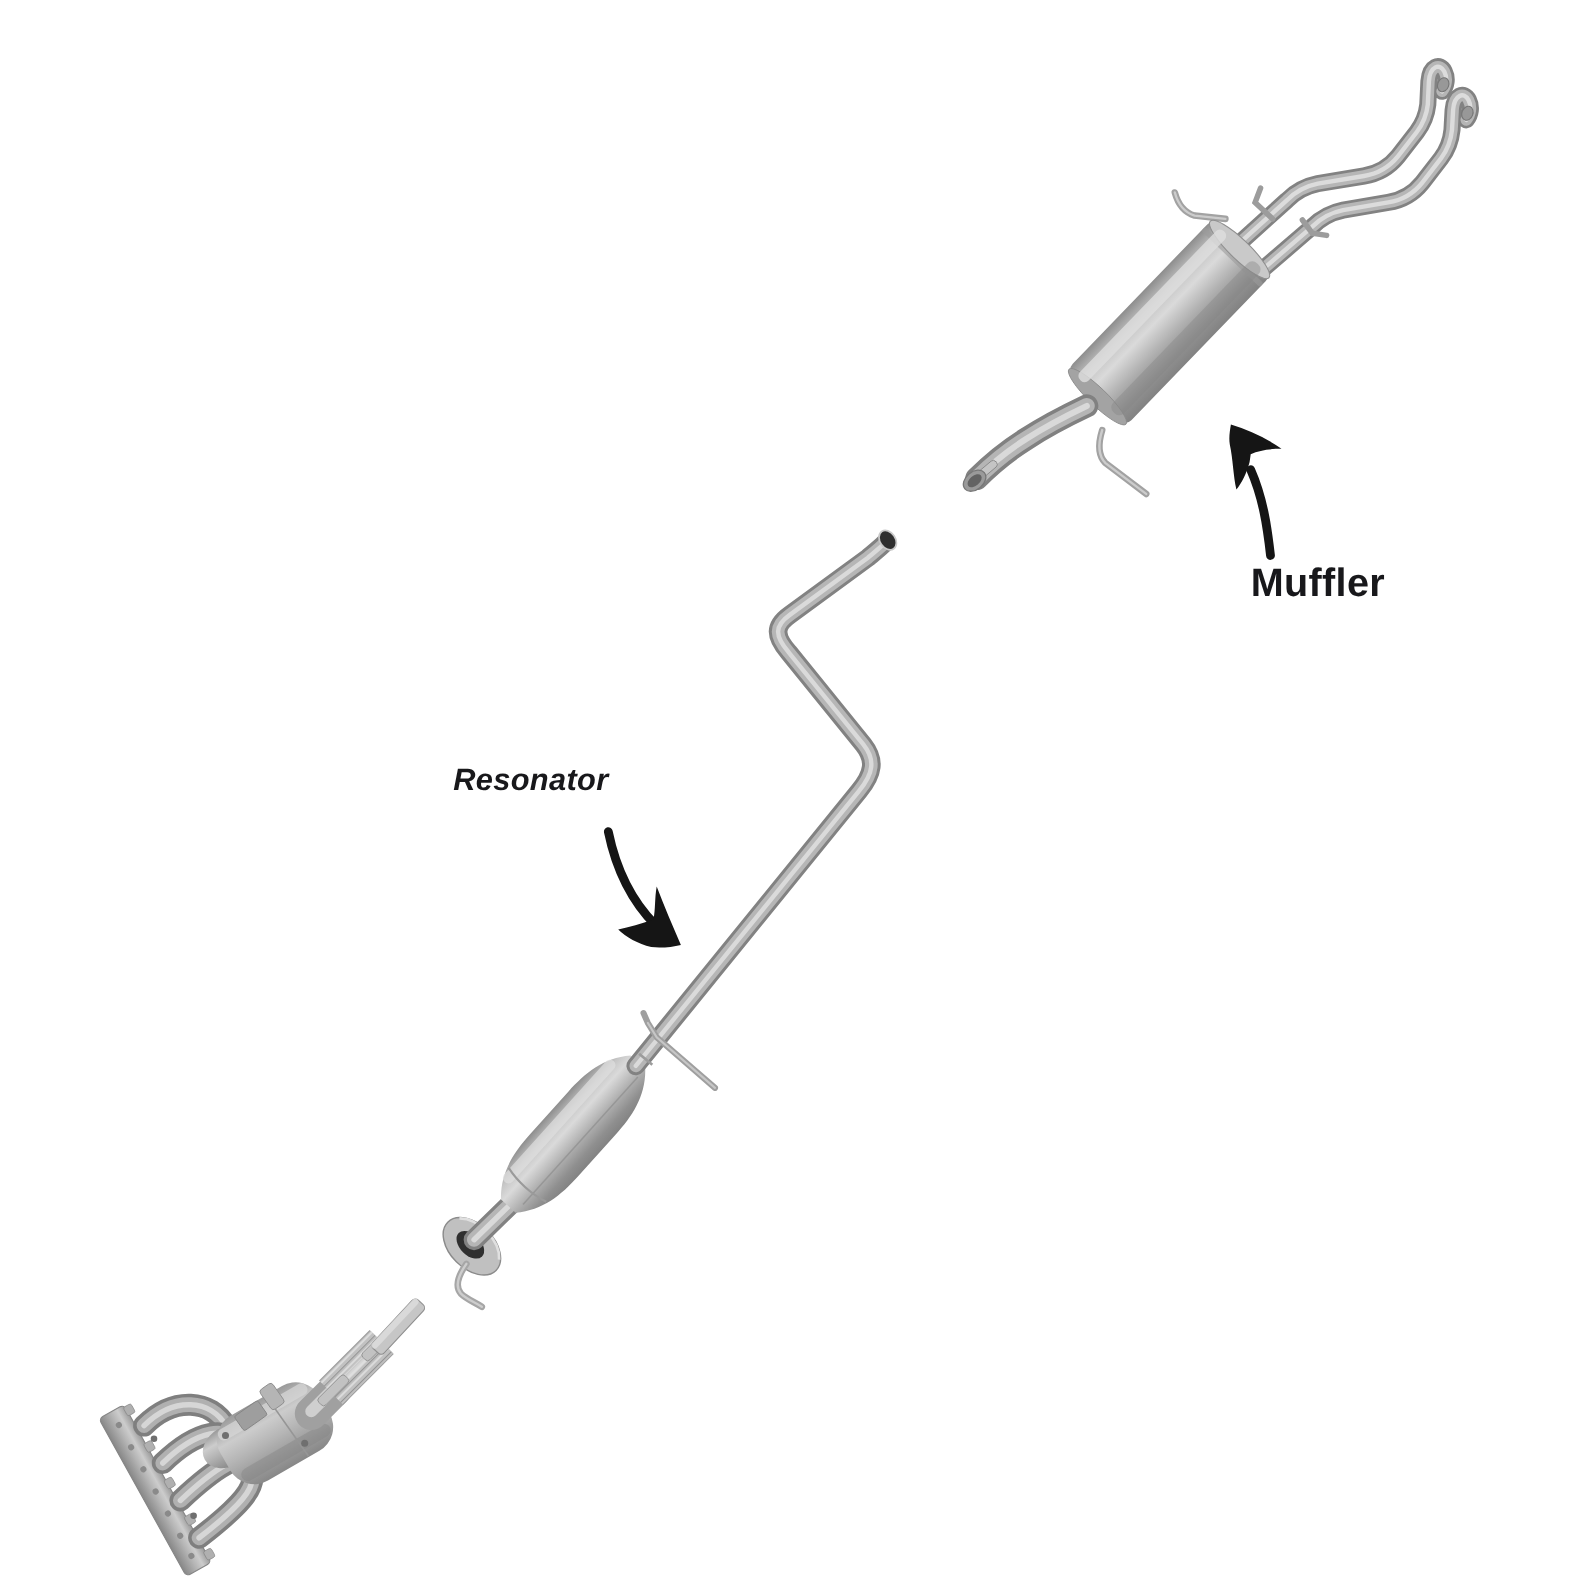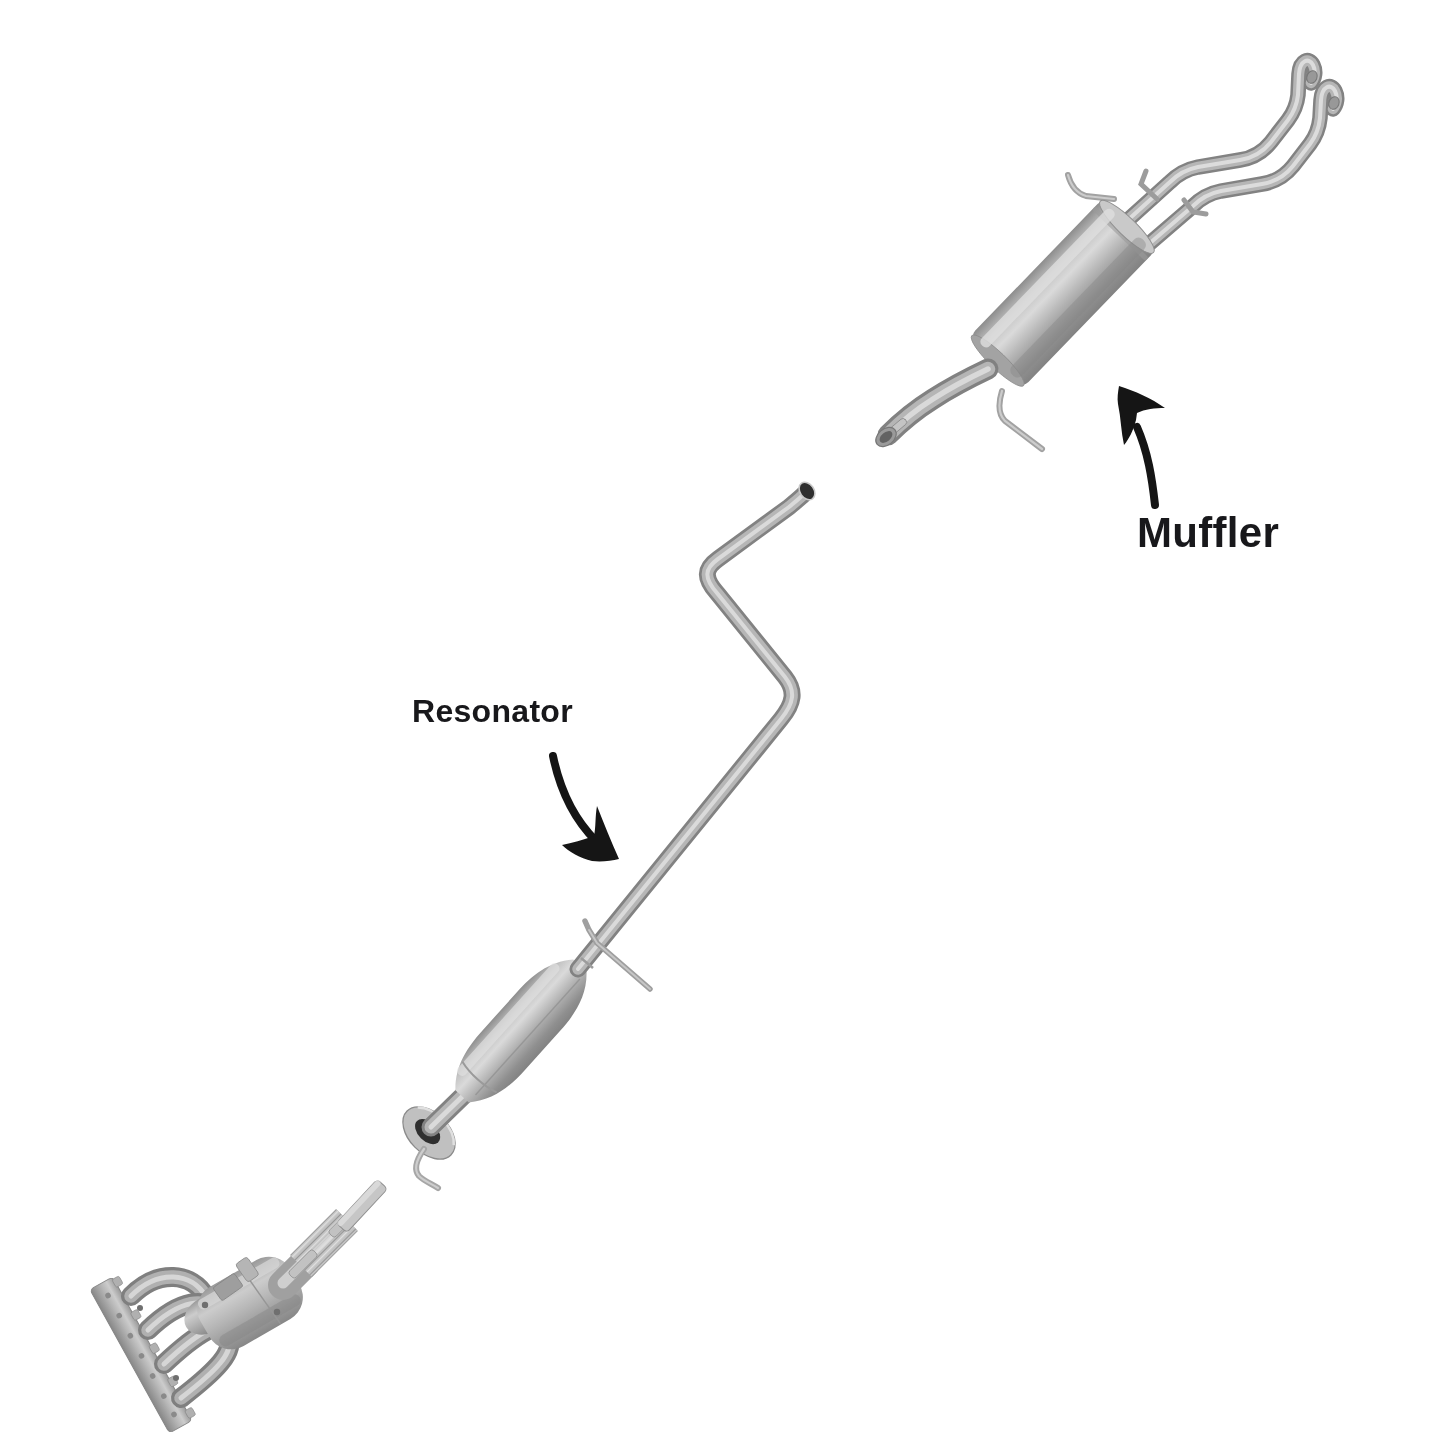--- a/index.html
+++ b/index.html
@@ -13,22 +13,22 @@
   .canvas svg{position:absolute;left:0;top:0;}
   .part-label{
     position:absolute;
     font-weight:700;
     color:#18181b;
     line-height:1;
     letter-spacing:0.3px;
     white-space:nowrap;
     user-select:none;
   }
-  #lbl-resonator{left:412px;top:695px;font-size:32px;}
-  #lbl-muffler{left:1137px;top:512px;font-size:42px;}
+  #lbl-resonator{left:412px;top:695px;font-size:28px;font-style:italic;}
+  #lbl-muffler{left:1137px;top:512px;font-size:36px;}
 </style>
 </head>
 <body>
 
 <div class="canvas">
 <svg width="1445" height="1445" viewBox="0 0 1445 1445">
   <defs>
     <linearGradient id="gradBody" x1="0" y1="0" x2="0" y2="1">
       <stop offset="0" stop-color="#8d8d8d"></stop>
       <stop offset="0.22" stop-color="#c6c6c6"></stop>

